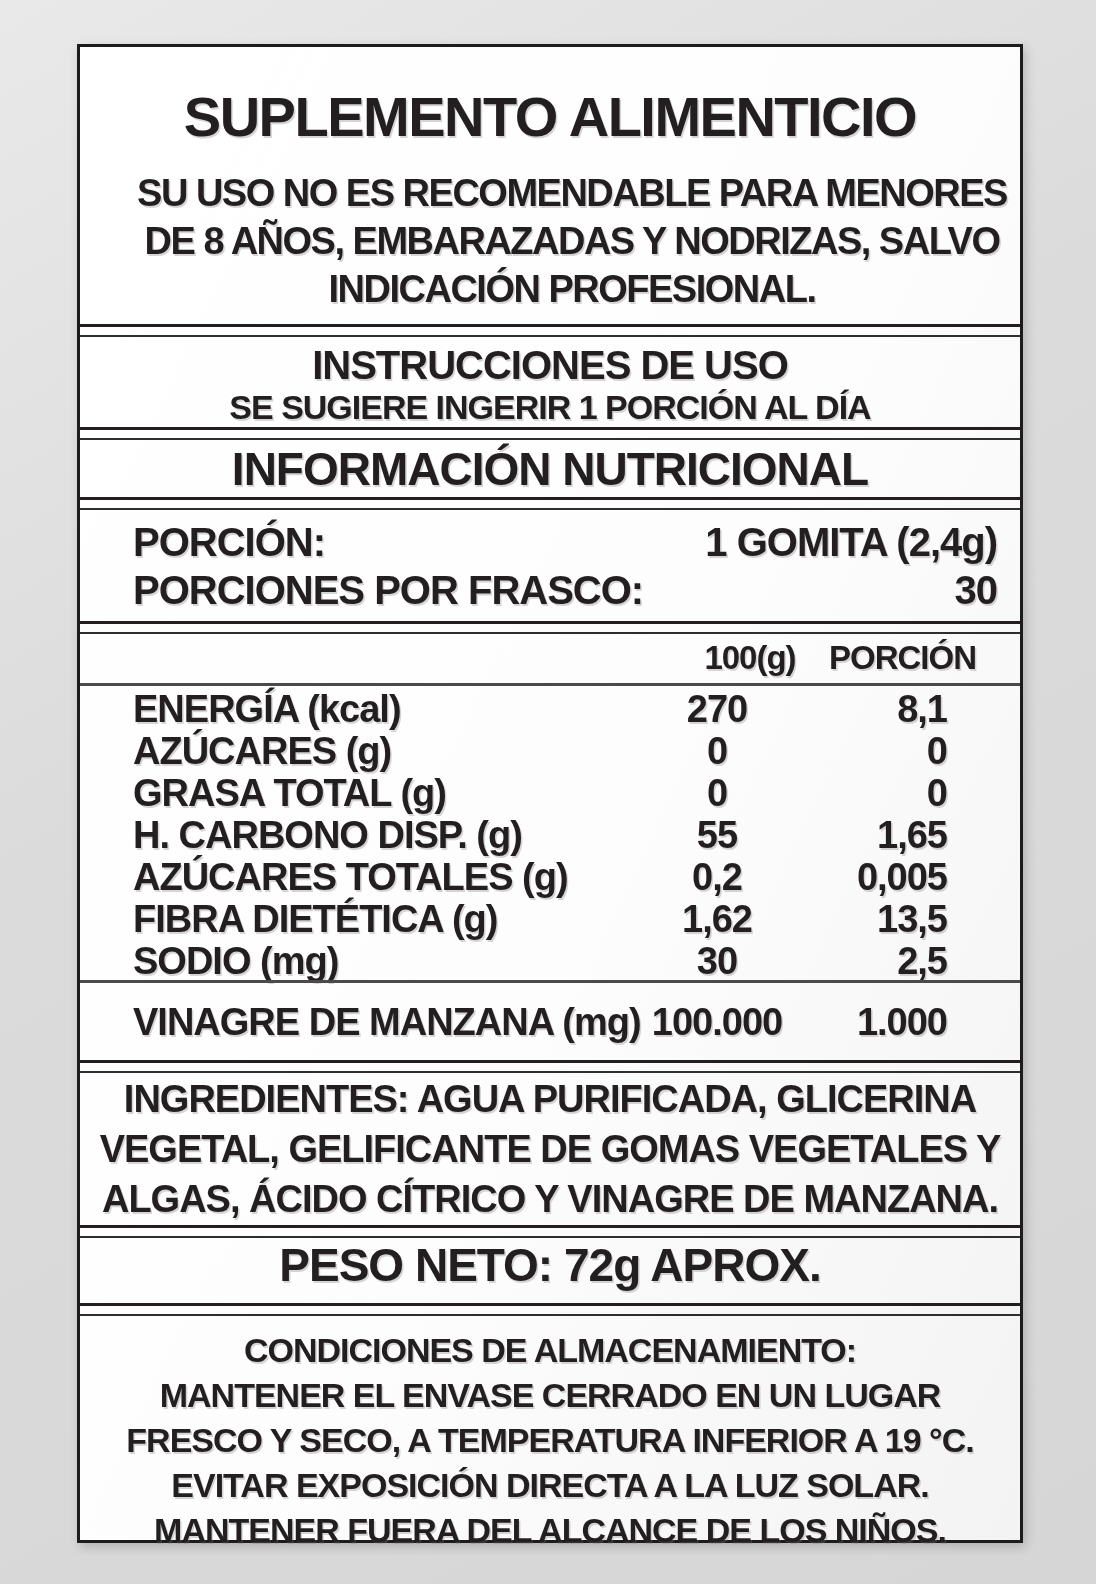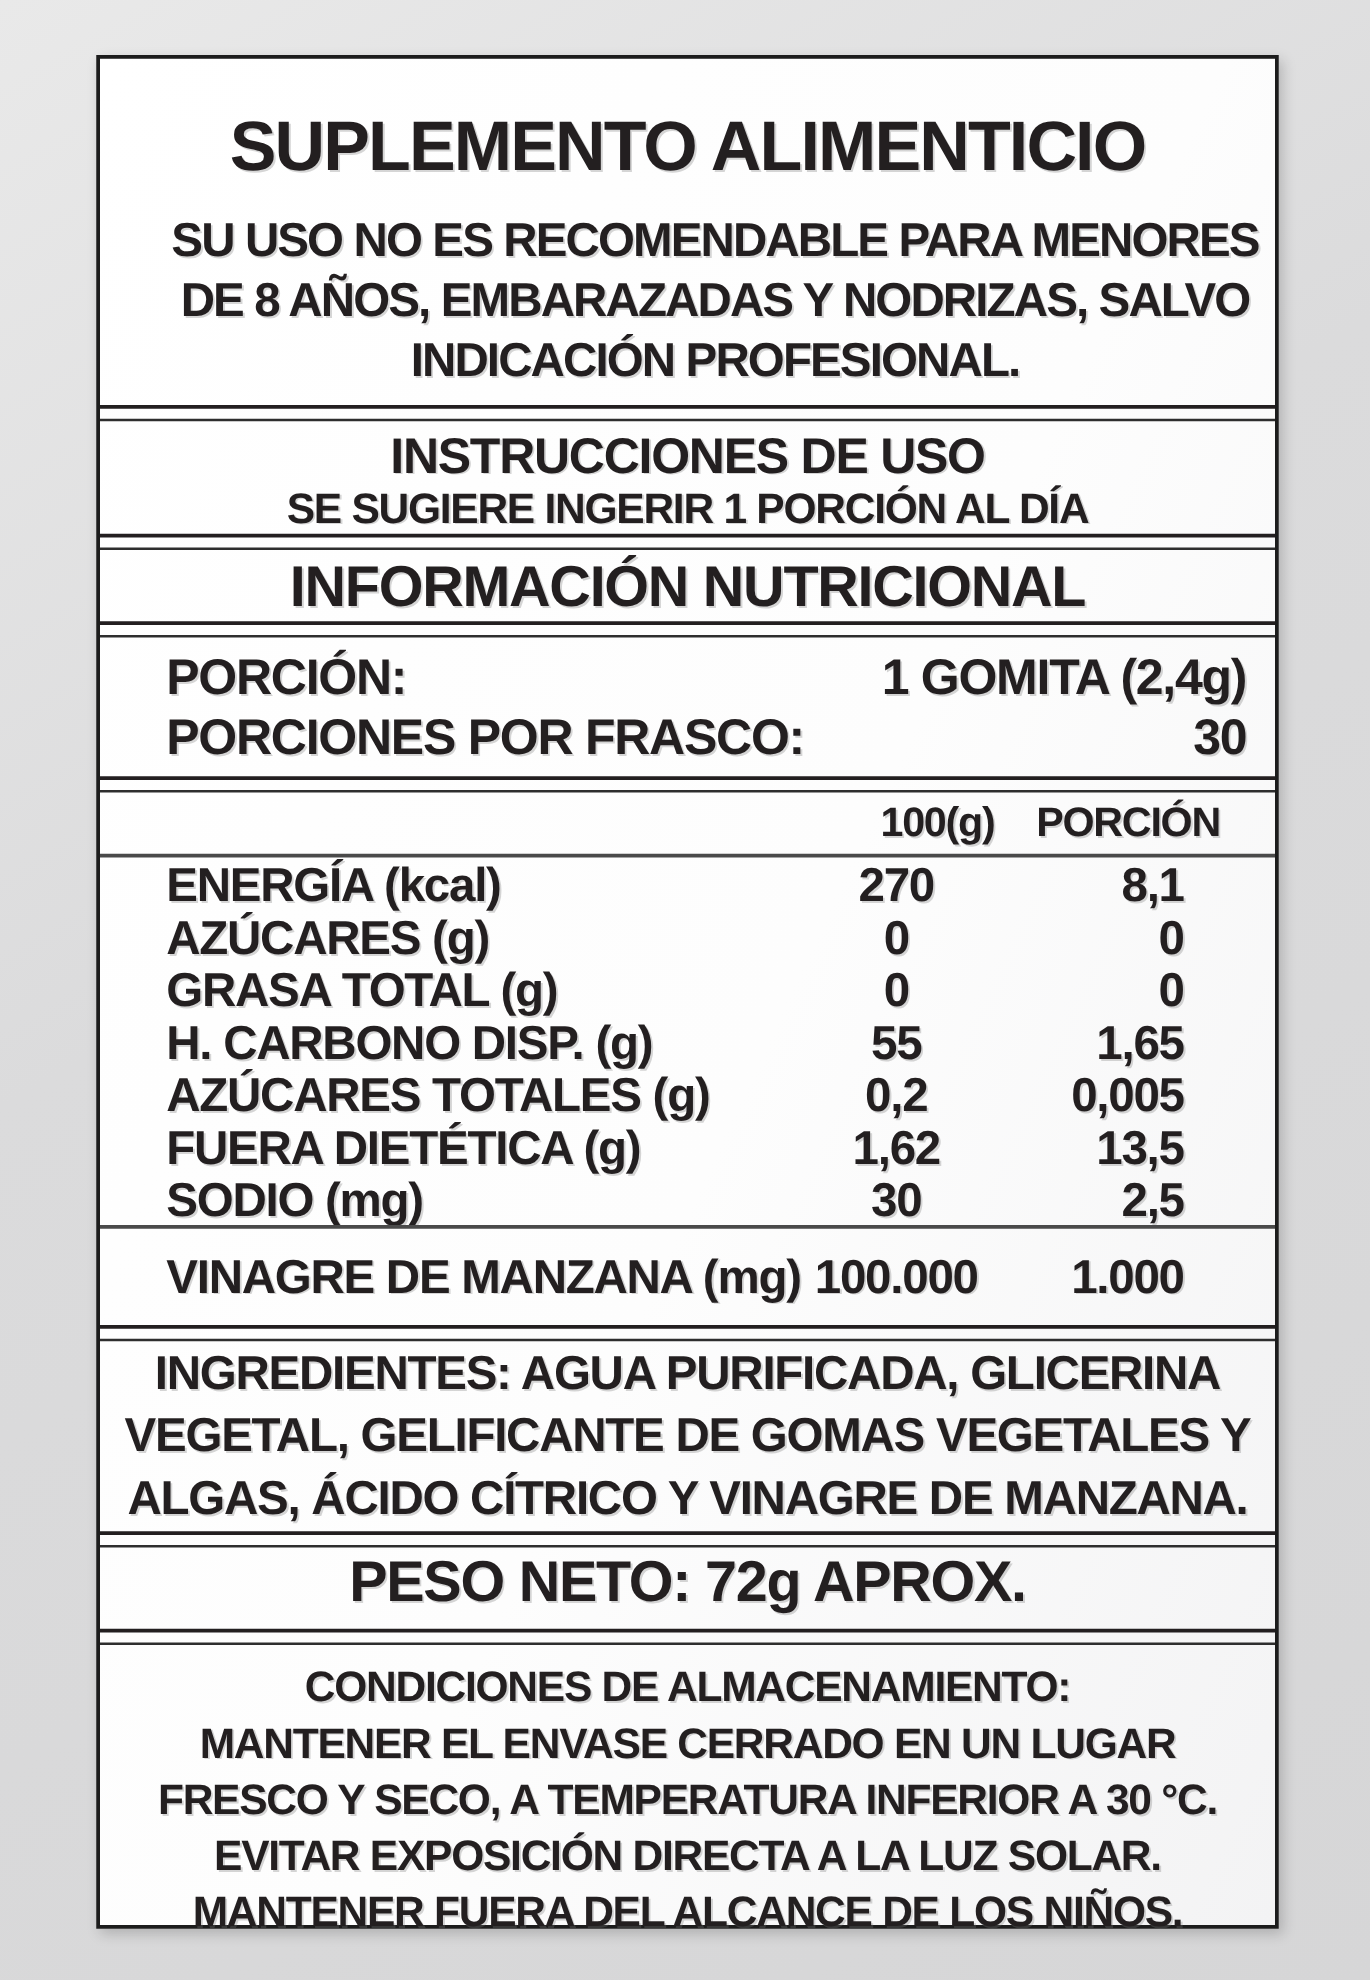--- a/index.html
+++ b/index.html
@@ -144,21 +144,21 @@
       <span class="col-name">H. CARBONO DISP. (g)</span>
       <span class="col-1">55</span>
       <span class="col-2">1,65</span>
     </div>
     <div class="cols nut-row">
       <span class="col-name">AZÚCARES TOTALES (g)</span>
       <span class="col-1">0,2</span>
       <span class="col-2">0,005</span>
     </div>
     <div class="cols nut-row">
-      <span class="col-name">FUERA DIETÉTICA (g)</span>
+      <span class="col-name">FIBRA DIETÉTICA (g)</span>
       <span class="col-1">1,62</span>
       <span class="col-2">13,5</span>
     </div>
     <div class="cols nut-row">
       <span class="col-name">SODIO (mg)</span>
       <span class="col-1">30</span>
       <span class="col-2">2,5</span>
     </div>
   </div>
 
@@ -184,18 +184,18 @@
 
   <div class="sec sec-i">
     <div>PESO NETO: 72g APROX.</div>
   </div>
 
   <div class="div-double"></div>
 
   <div class="sec sec-j">
     <div>CONDICIONES DE ALMACENAMIENTO:</div>
     <div>MANTENER EL ENVASE CERRADO EN UN LUGAR</div>
-    <div>FRESCO Y SECO, A TEMPERATURA INFERIOR A 30 °C.</div>
+    <div>FRESCO Y SECO, A TEMPERATURA INFERIOR A 19 °C.</div>
     <div>EVITAR EXPOSICIÓN DIRECTA A LA LUZ SOLAR.</div>
     <div>MANTENER FUERA DEL ALCANCE DE LOS NIÑOS.</div>
   </div>
 
 </div>
 
 </body></html>

